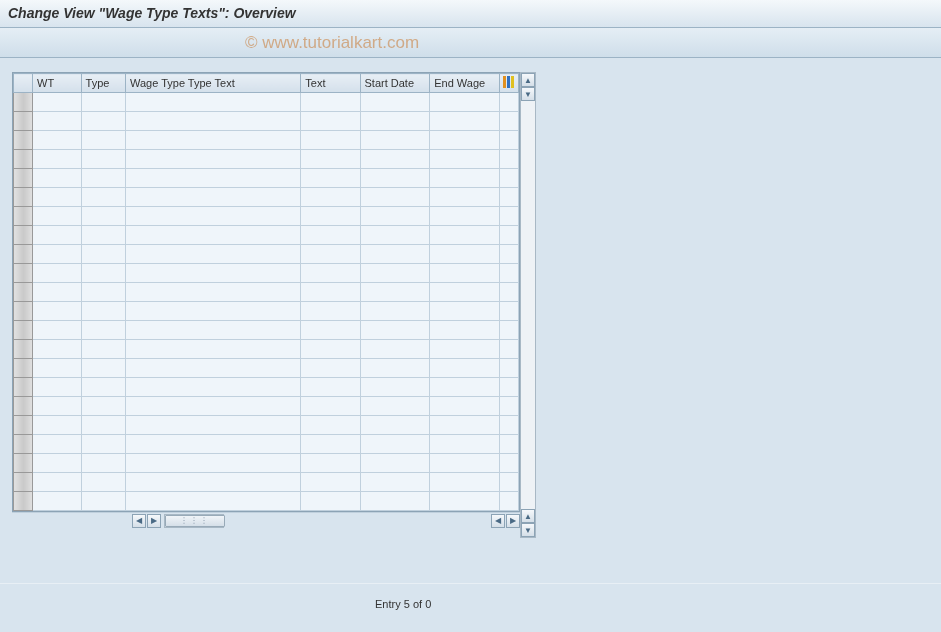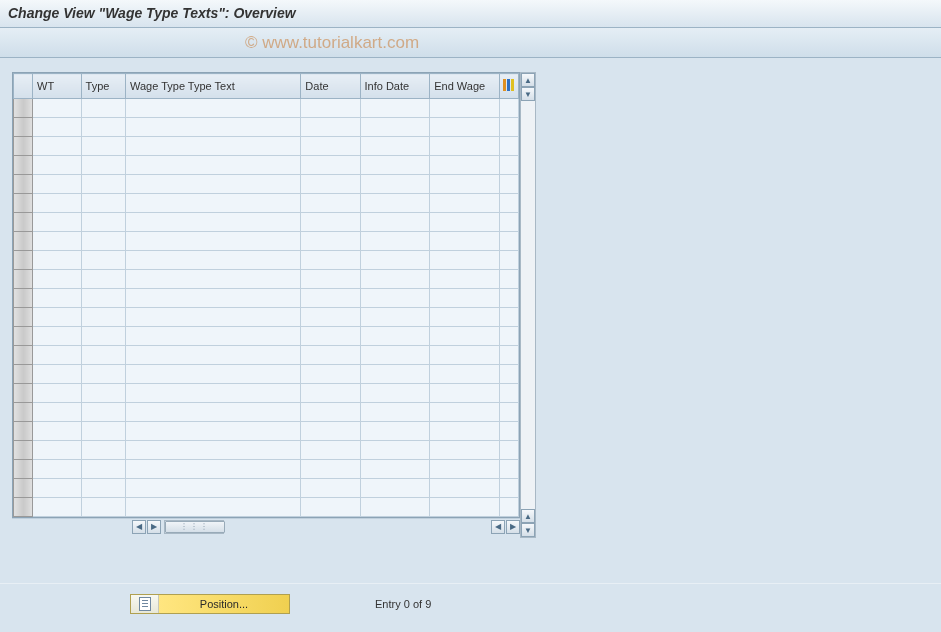--- a/index.html
+++ b/index.html
@@ -44,21 +44,21 @@
   }
   table {
     border-collapse: collapse;
     width: 100%;
   }
   th {
     background: linear-gradient(#e7eef5, #d4e0eb);
     border: 1px solid #9cb3c5;
     font-weight: normal;
     text-align: left;
-    padding: 6px 4px;
+    padding: 0 4px;
     height: 19px;
     font-size: 11px;
     color: #333;
   }
   th.icon-col {
     width: 18px;
     text-align: center;
     padding: 1px;
   }
   td {
@@ -228,22 +228,22 @@
   <div class="table-container">
 
     <div class="table-grid" style="width:508px;">
       <table>
         <thead>
           <tr>
             <th class="icon-col"></th>
             <th style="width:46px">WT</th>
             <th style="width:42px">Type</th>
             <th style="width:166px">Wage Type Type Text</th>
-            <th style="width:56px">Date</th>
-            <th style="width:66px">Info Date</th>
+            <th style="width:56px">Text</th>
+            <th style="width:66px">Start Date</th>
             <th style="width:66px">End Wage</th>
             <th class="icon-col">
               <span class="col-config-icon">
                 <span class="b1"></span><span class="b2"></span><span class="b3"></span>
               </span>
             </th>
           </tr>
         </thead>
         <tbody id="tbody">
             <tr>
@@ -492,20 +492,14 @@
         <div class="arrow">◀</div>
         <div class="arrow">▶</div>
       </div>
     </div>
 
   </div>
 
 </div>
 
 <div class="footer-area">
-  <div class="position-btn">
-    <div class="icon-part">
-      <div class="doc-icon"></div>
-    </div>
-    <div class="text-part">Position...</div>
-  </div>
-  <div class="entry-text">Entry 0 of 9</div>
+  <div class="entry-text">Entry 5 of 0</div>
 </div>
 
 </body></html>

